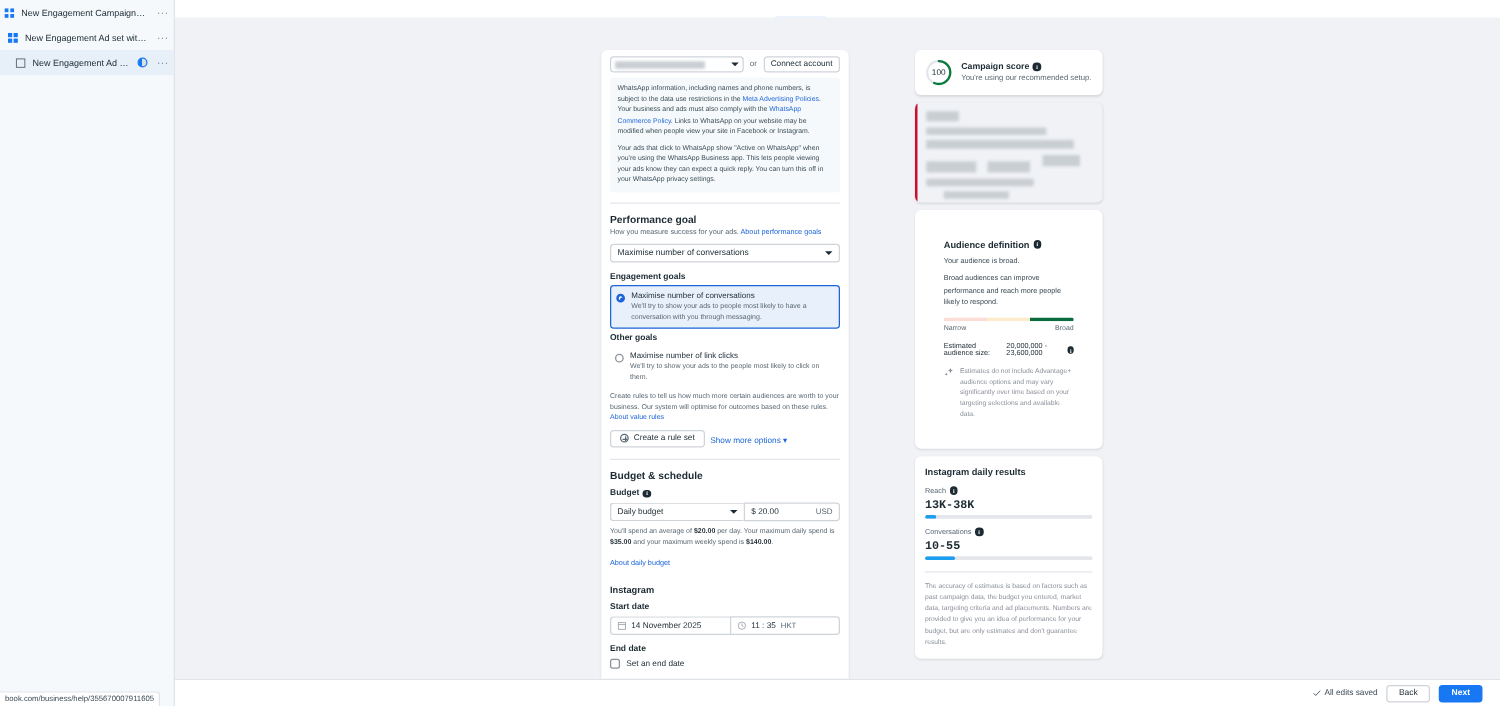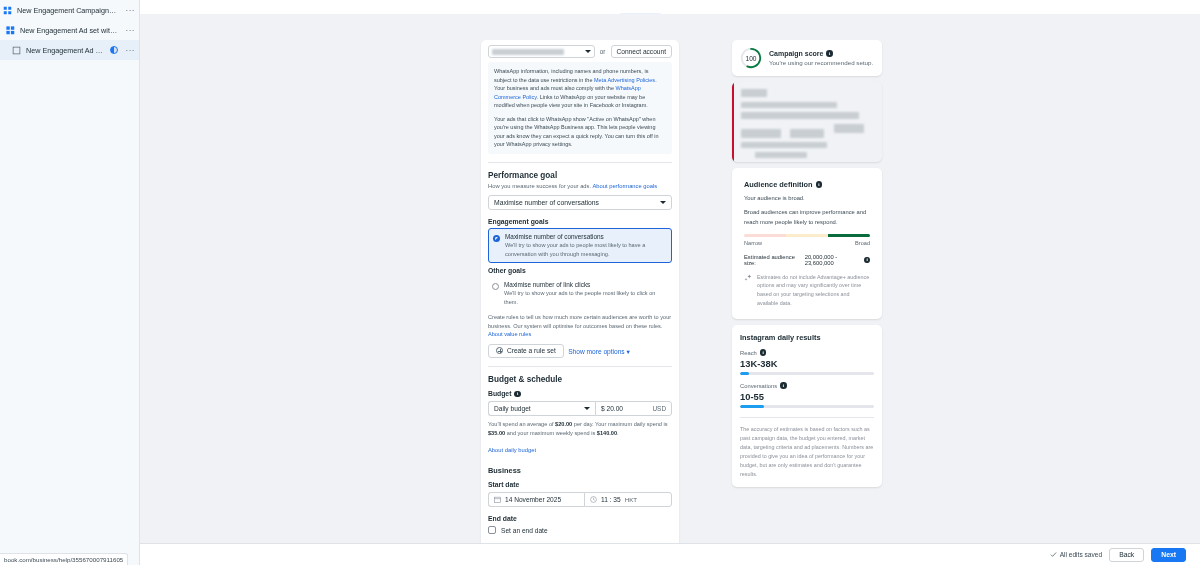--- a/index.html
+++ b/index.html
@@ -165,36 +165,36 @@
 
   .score-card { padding:7px 8px; display:flex; align-items:center; gap:7px; }
   .gauge { width:22px;height:22px;flex:0 0 22px; position:relative; }
   .gauge .num { position:absolute; inset:0; display:flex; align-items:center; justify-content:center; font-size:6.6px; color:#1c2b33; }
   .score-t { font-size:7px; font-weight:bold; display:flex; align-items:center; gap:3px; }
   .score-s { font-size:6.2px; color:#5a6872; margin-top:2px; }
 
   .preview-card { margin-top:6px; height:80px; border-radius:5px; overflow:hidden; position:relative; background:#f0f2f5; }
   .preview-card .redbar { position:absolute; left:0; top:0; width:1.5px; height:100%; background:#c8102e; }
 
-  .aud-card { margin-top:6px; padding:12px; }
+  .aud-card { margin-top:6px; padding:23px; }
   .aud-t { font-size:7.4px; font-weight:bold; display:flex; align-items:center; gap:3px; }
   .aud-p { font-size:5.8px; color:#3b4a54; line-height:1.6; margin-top:5px; }
   .meter { margin-top:7px; height:3px; display:flex; border-radius:2px; overflow:hidden; }
   .meter .s1 { flex:1; background:#fbdcd6; }
   .meter .s2 { flex:1; background:#fbeccb; }
   .meter .s3 { flex:1; background:#0a6c3d; }
   .meter-lbls { display:flex; justify-content:space-between; font-size:5.6px; color:#5a6872; margin-top:3px; }
   .aud-size { font-size:5.8px; color:#1c2b33; margin-top:8px; display:flex; align-items:center; gap:3px; }
   .note-row { display:flex; gap:5px; margin-top:7px; }
   .note-txt { font-size:5.4px; color:#8a9099; line-height:1.6; }
 
   .res-card { margin-top:6px; padding:8px; }
   .res-t { font-size:7.4px; font-weight:bold; }
   .res-lbl { font-size:5.8px; color:#5a6872; margin-top:7px; display:flex; align-items:center; gap:3px; }
-  .res-val { font-size:9.4px; font-weight:bold; color:#1c2b33; margin-top:2px; }
+  .res-val { font-size:9.4px; font-weight:bold; color:#1c2b33; margin-top:2px;font-family:Liberation Mono, monospace; }
   .res-bar { height:3.5px; background:#e4e6eb; border-radius:2px; margin-top:3px; overflow:hidden; }
   .res-bar i { display:block; height:100%; background:#1c9ef0; border-radius:2px; }
   .res-div { height:1px; background:#e4e6eb; margin:9px 0 0; }
   .res-note { font-size:5.4px; color:#8a9099; line-height:1.65; margin-top:7px; }
 
   
   .bottombar {
     position:absolute; left:140px; right:0; bottom:0; height:22px;
     background:#fff; border-top:1px solid #dfe3e8;
     display:flex; align-items:center; justify-content:flex-end; gap:7px; padding-right:14px;
@@ -364,21 +364,21 @@
           <div class="budget-amt">
             <span><span>$</span> <span>20.00</span></span>
             <span class="cur">USD</span>
           </div>
         </div>
         <div class="help-txt">
           <span>You'll spend an average of </span><b>$20.00</b><span> per day. Your maximum daily spend is </span><b>$35.00</b><span> and your maximum weekly spend is </span><b>$140.00</b><span>.</span>
         </div>
         <a class="lnk" style="font-size:5.8px;display:inline-block;margin-top:3px">About daily budget</a>
 
-        <h3 class="sec" style="margin-top:10px;font-size:7.4px">Business</h3>
+        <h3 class="sec" style="margin-top:10px;font-size:7.4px">Instagram</h3>
 
         <div class="lbl" style="margin-top:6px">
           <span>Start date</span>
         </div>
         <div class="date-row">
           <div class="date-field">
             <svg width="7" height="7" viewBox="0 0 12 12">
               <rect x="1" y="2" width="10" height="9" fill="none" stroke="#8a9099" stroke-width="1"></rect>
               <line x1="1" y1="4.6" x2="11" y2="4.6" stroke="#8a9099" stroke-width="1"></line>
             </svg>

